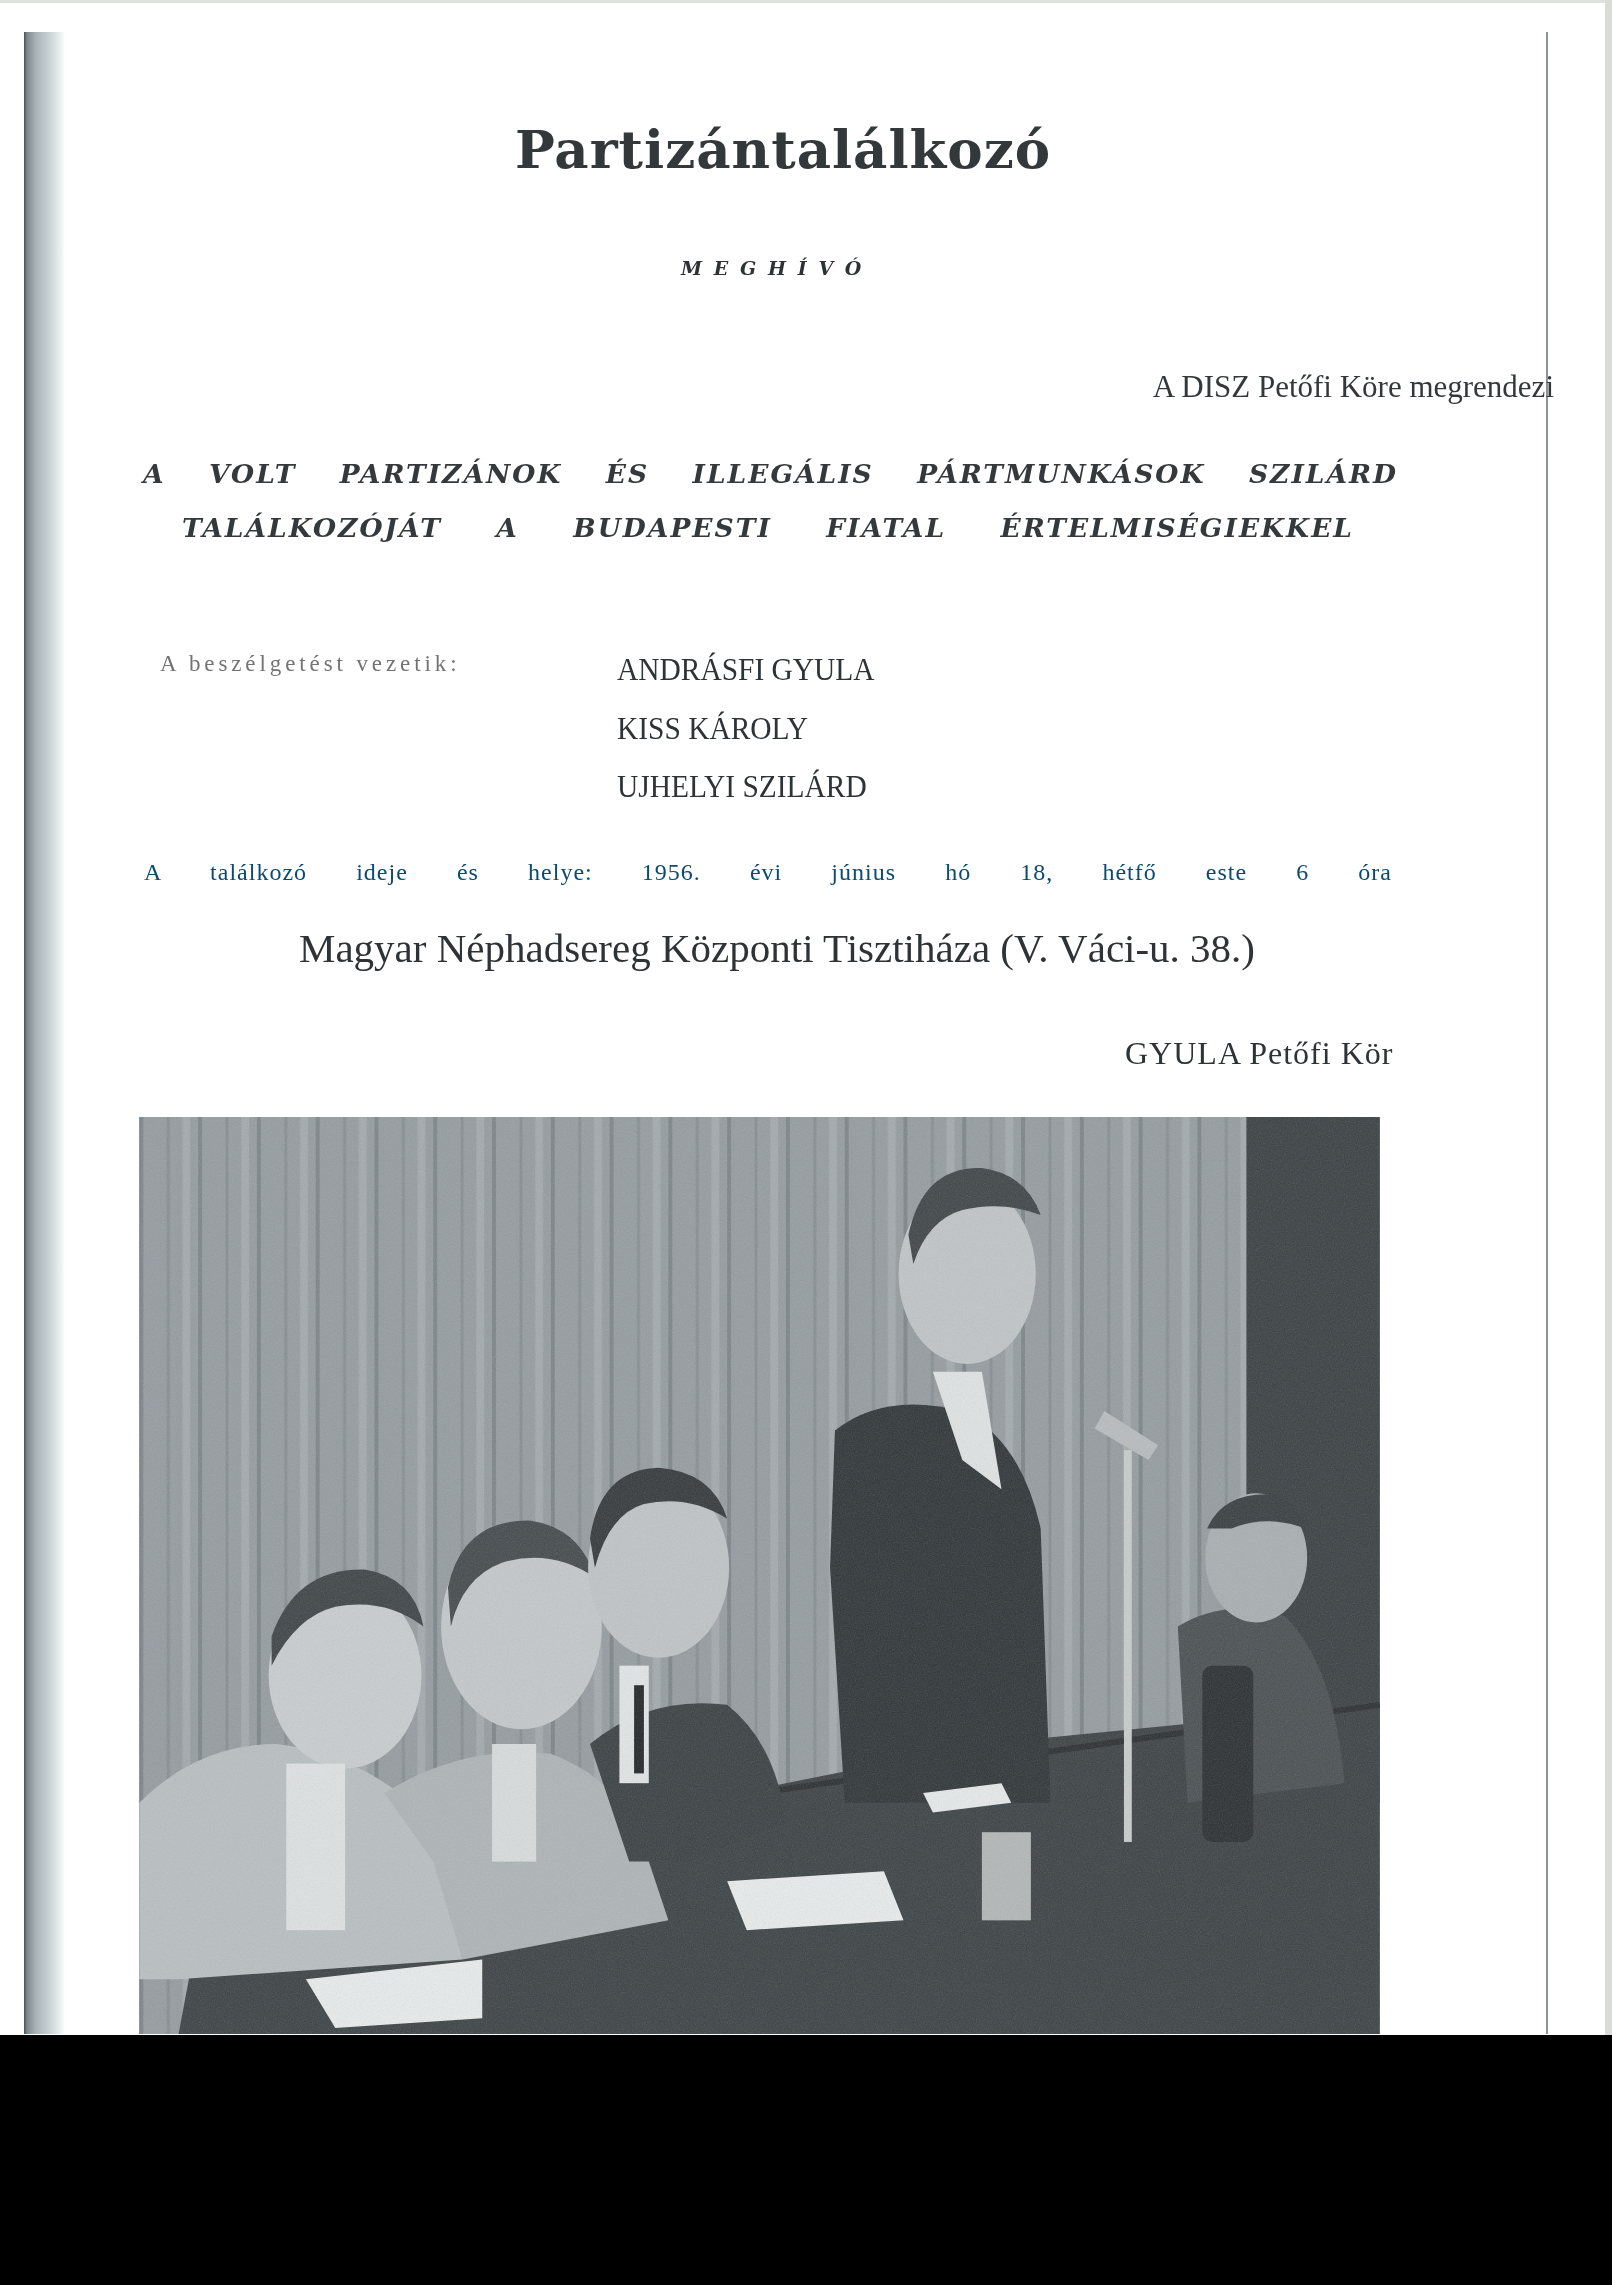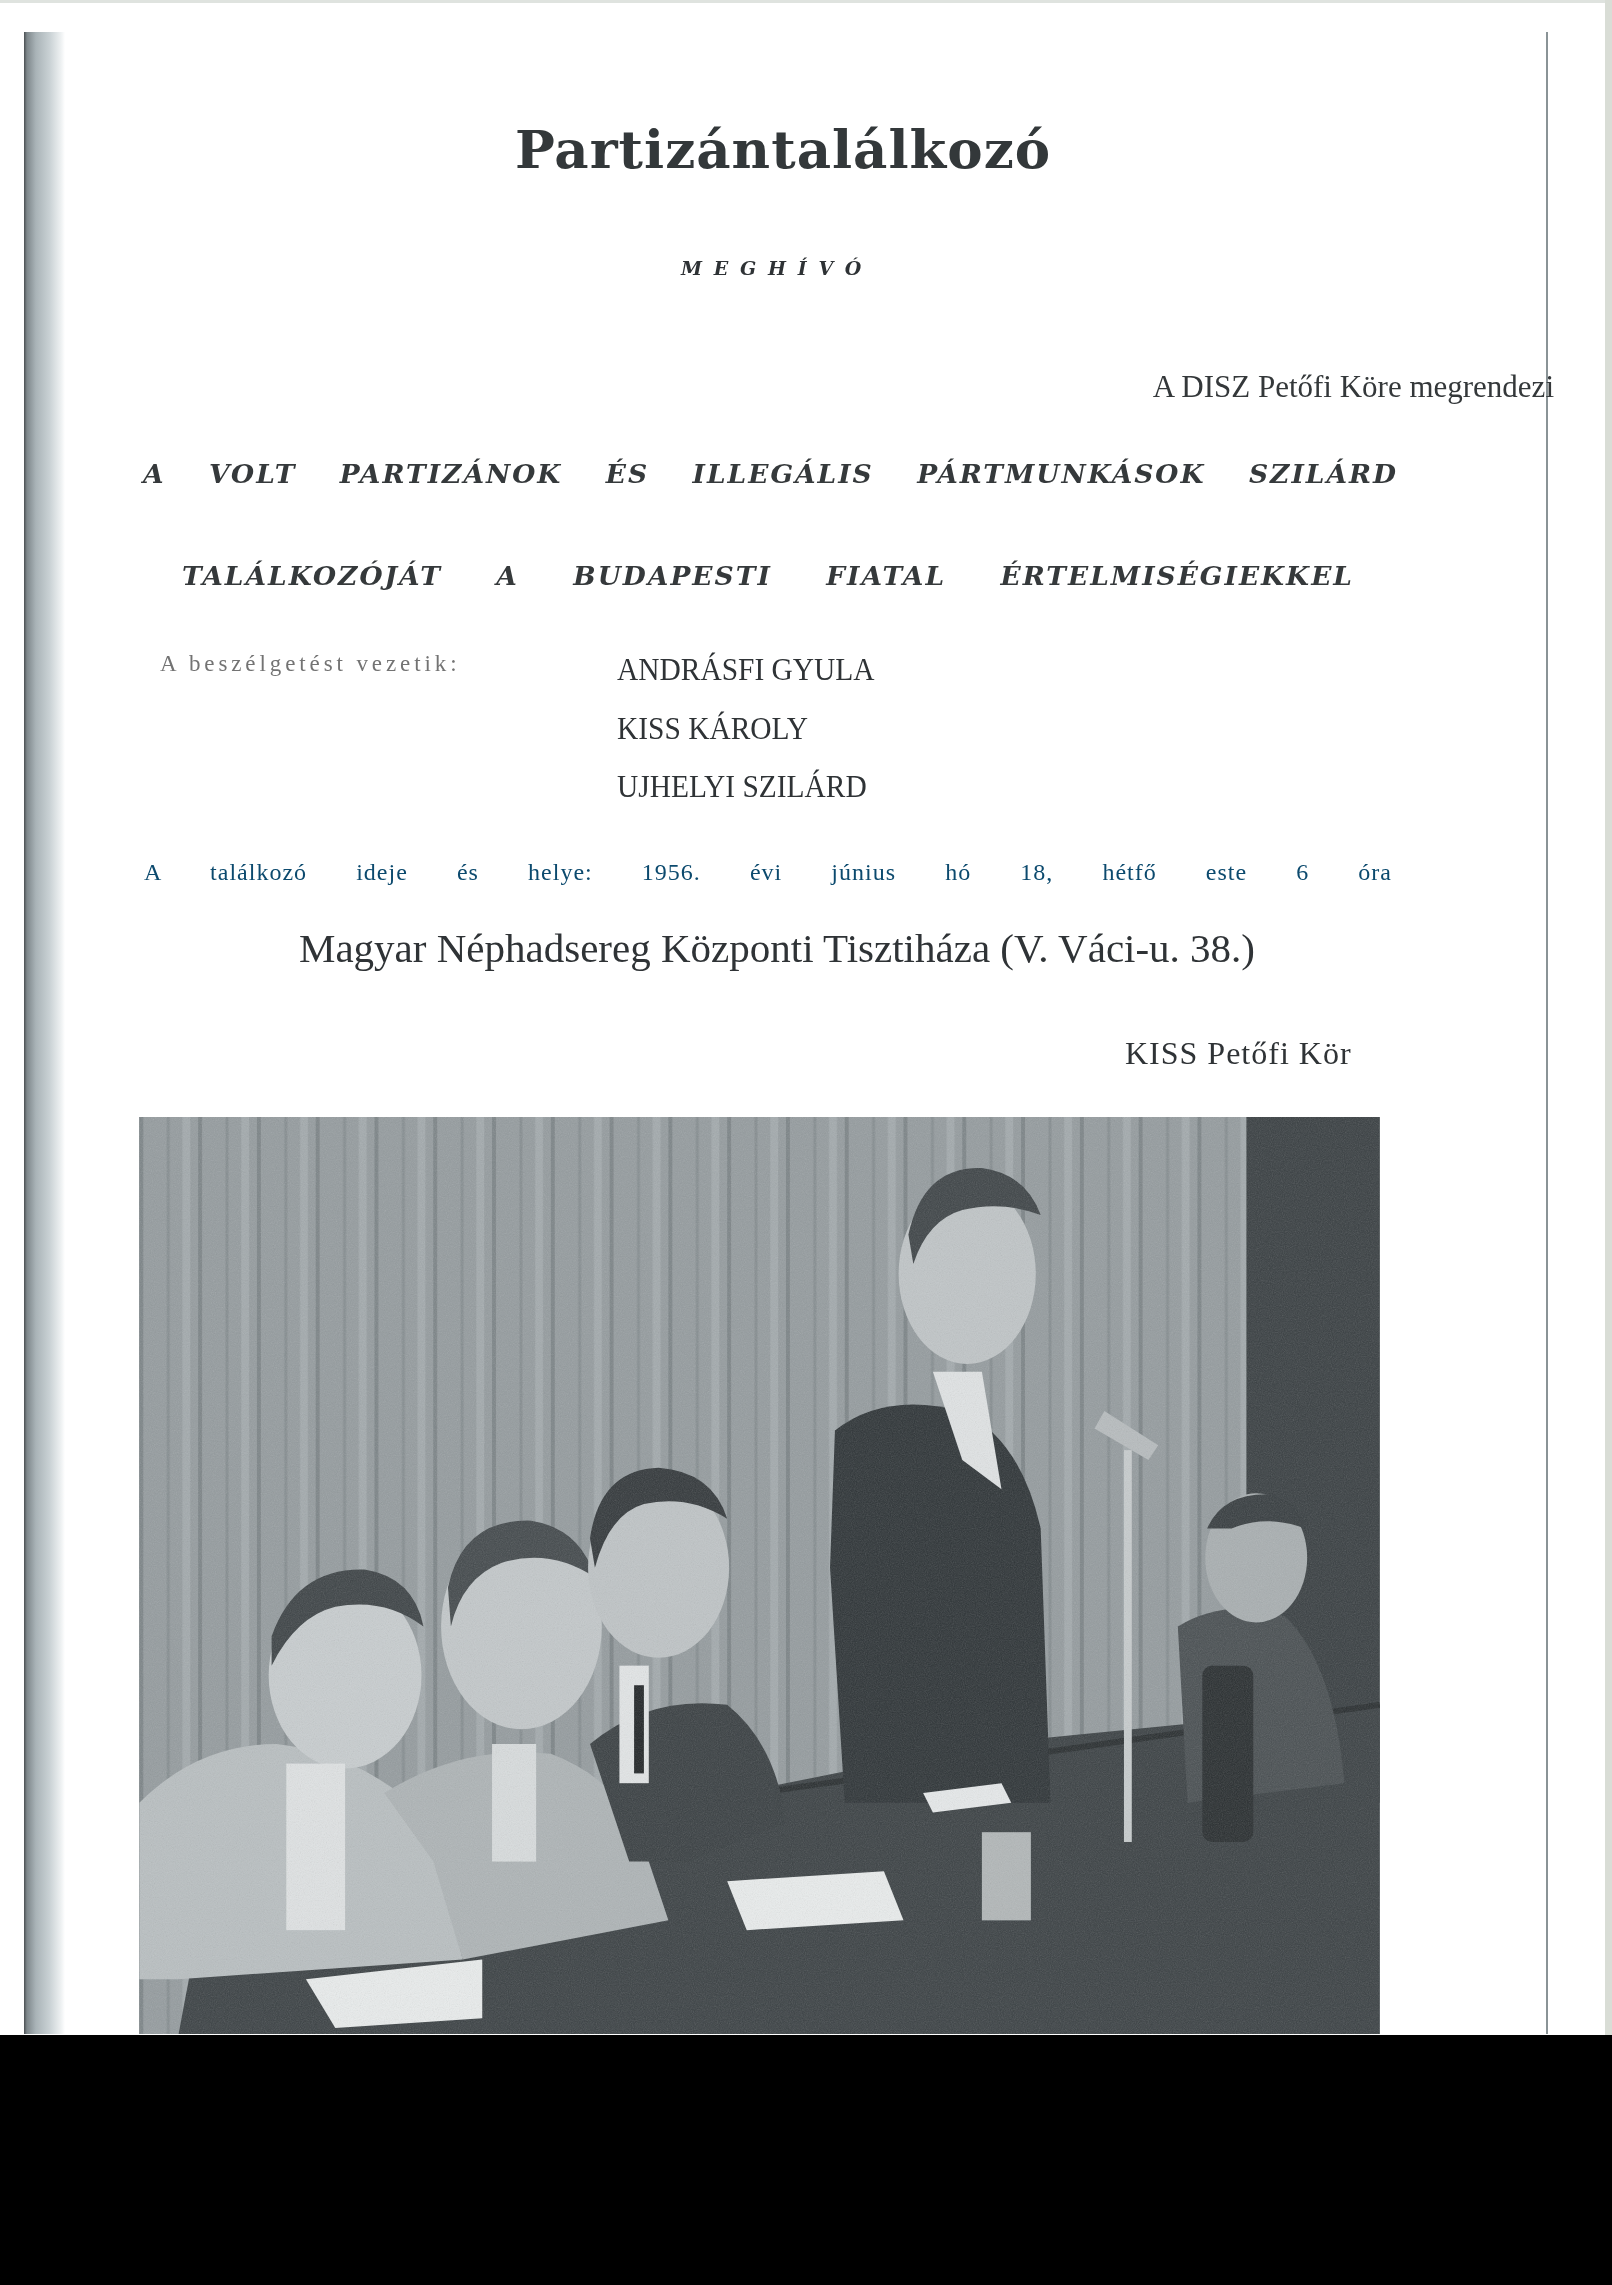--- a/index.html
+++ b/index.html
@@ -33,21 +33,21 @@
   .organizer {
     left: 0; width: 1554px; text-align: right; top: 369px;
     font-family: "Liberation Serif", serif; font-size: 31px; color: #34383a;
   }
   .heading {
     left: 143px; width: 1255px; text-align: justify; text-align-last: justify;
     font-family: "DejaVu Serif", serif; font-weight: bold; font-style: italic;
     font-size: 26.5px; letter-spacing: 2px; color: #35393b;
   }
   .h1 { top: 458px; }
-  .h2 { top: 512px; left: 182px; width: 1172px; margin-top: 48px; }
+  .h2 { top: 512px; left: 182px; width: 1172px; }
 
   .label {
     left: 160px; top: 651px;
     font-family: "Liberation Serif", serif; font-size: 23px; letter-spacing: 3.9px; color: #737373;
   }
   .name {
     left: 617px; font-family: "Liberation Serif", serif; font-size: 32px; color: #2f3336;
     transform: scaleX(0.92); transform-origin: left;
   }
   .n1 { top: 651px; } .n2 { top: 710px; } .n3 { top: 768px; }
@@ -86,21 +86,21 @@
 <div class="t heading h1">A VOLT PARTIZÁNOK ÉS ILLEGÁLIS PÁRTMUNKÁSOK SZILÁRD</div>
 <div class="t heading h2">TALÁLKOZÓJÁT A BUDAPESTI FIATAL ÉRTELMISÉGIEKKEL</div>
 
 <div class="t label">A beszélgetést vezetik:</div>
 <div class="t name n1">ANDRÁSFI GYULA</div>
 <div class="t name n2">KISS KÁROLY</div>
 <div class="t name n3">UJHELYI SZILÁRD</div>
 
 <div class="t when">A találkozó ideje és helye: 1956. évi június hó 18, hétfő este 6 óra</div>
 <div class="t where">Magyar Néphadsereg Központi Tisztiháza (V. Váci-u. 38.)</div>
-<div class="t signature">KISS Petőfi Kör</div>
+<div class="t signature">GYULA Petőfi Kör</div>
 
 <div class="photo">
   <svg width="1241" height="917" viewBox="0 0 1266 936">
     <defs>
       <pattern id="curtain" width="60" height="936" patternUnits="userSpaceOnUse">
         <rect width="60" height="936" fill="#959c9f"></rect>
         <rect x="0" width="4" height="936" fill="#7d8588"></rect>
         <rect x="28" width="3" height="936" fill="#868e91"></rect>
         <rect x="44" width="8" height="936" fill="#a3aaad"></rect>
       </pattern>

